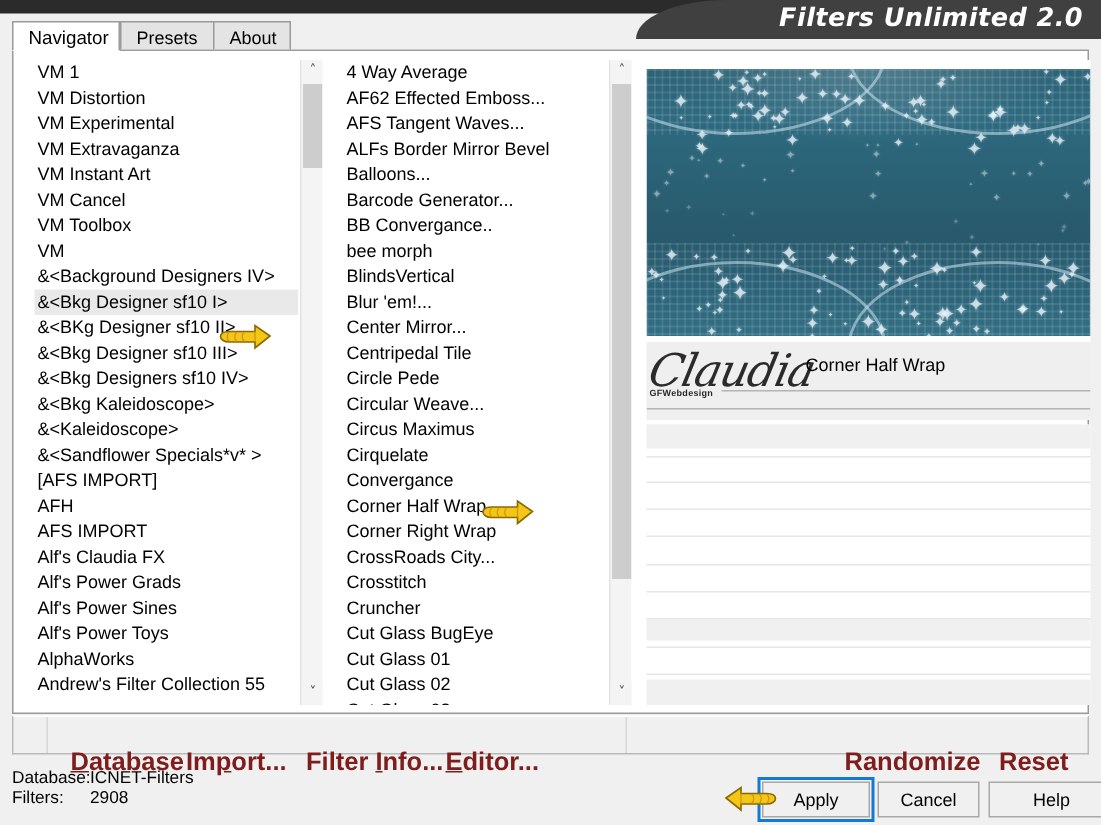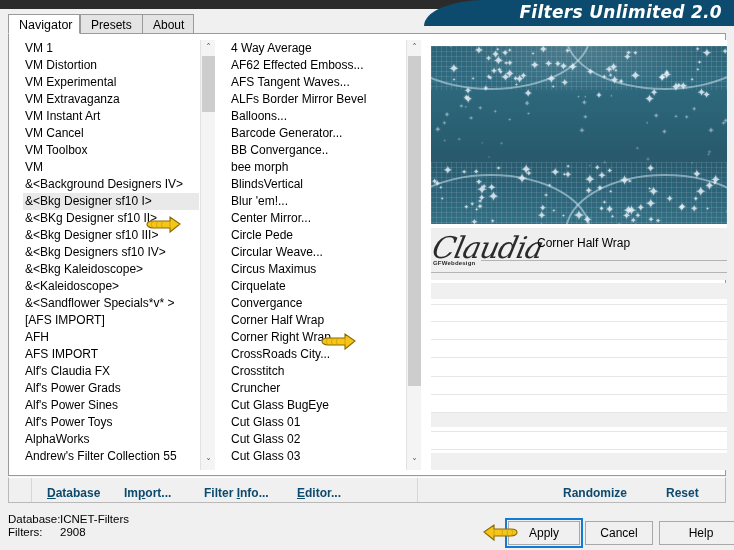--- a/index.html
+++ b/index.html
@@ -16,21 +16,21 @@
     background: #f0f0f0;
   }
 
   
   .topstrip {
     position: absolute; left: 0; top: 0; width: 734px; height: 9px;
     background: #2b2b2b;
   }
   .titlebanner {
     position: absolute; right: 0; top: 0; width: 310px; height: 26px;
-    background: #0c4a6e;
+    background: #404040;
     border-top-left-radius: 60px 26px;
     overflow: hidden;
   }
   .titlebanner .tb-text {
     position: absolute; right: 12px; top: 2px;
     color: #ffffff;
     font-style: italic;
     font-weight: bold;
     font-size: 17px;
     letter-spacing: 0.3px;
@@ -198,23 +198,23 @@
   .pband { position: absolute; left: 0; width: 296px; background: #f0f0f0; }
 
   
   .menubar {
     position: absolute; left: 8px; top: 477px; width: 718px; height: 26px;
     background: #f0f0f0;
     border: 1px solid #b9b9b9;
     border-top: 1px solid #ffffff;
   }
   .menuitem {
-    position: absolute; top: 8px;
-    font-size: 12px;
-    color: #0c4a6e;
+    position: absolute; top: 20px;
+    font-size: 17px;
+    color: #7f1d1d;
     font-weight: bold;
     white-space: nowrap;
   }
   .menuitem u { text-decoration: underline; }
   .mb-sep { position:absolute; top:0; width:1px; height:24px; background:#d7d7d7; }
 
   
   .status {
     position: absolute; left: 8px; top: 513px;
     font-size: 11.5px; color: #000; line-height: 13px;
@@ -302,20 +302,21 @@
           <div class="lb-row">AF62 Effected Emboss...</div>
           <div class="lb-row">AFS Tangent Waves...</div>
           <div class="lb-row">ALFs Border Mirror Bevel</div>
           <div class="lb-row">Balloons...</div>
           <div class="lb-row">Barcode Generator...</div>
           <div class="lb-row">BB Convergance..</div>
           <div class="lb-row">bee morph</div>
           <div class="lb-row">BlindsVertical</div>
           <div class="lb-row">Blur 'em!...</div>
           <div class="lb-row">Center Mirror...</div>
+          <div class="lb-row">Centripedal Tile</div>
           <div class="lb-row">Circle Pede</div>
           <div class="lb-row">Circular Weave...</div>
           <div class="lb-row">Circus Maximus</div>
           <div class="lb-row">Cirquelate</div>
           <div class="lb-row">Convergance</div>
           <div class="lb-row"><span class="sel-blue">Corner Half Wrap</span></div>
           <div class="lb-row">Corner Right Wrap</div>
           <div class="lb-row">CrossRoads City...</div>
           <div class="lb-row">Crosstitch</div>
           <div class="lb-row">Cruncher</div>

